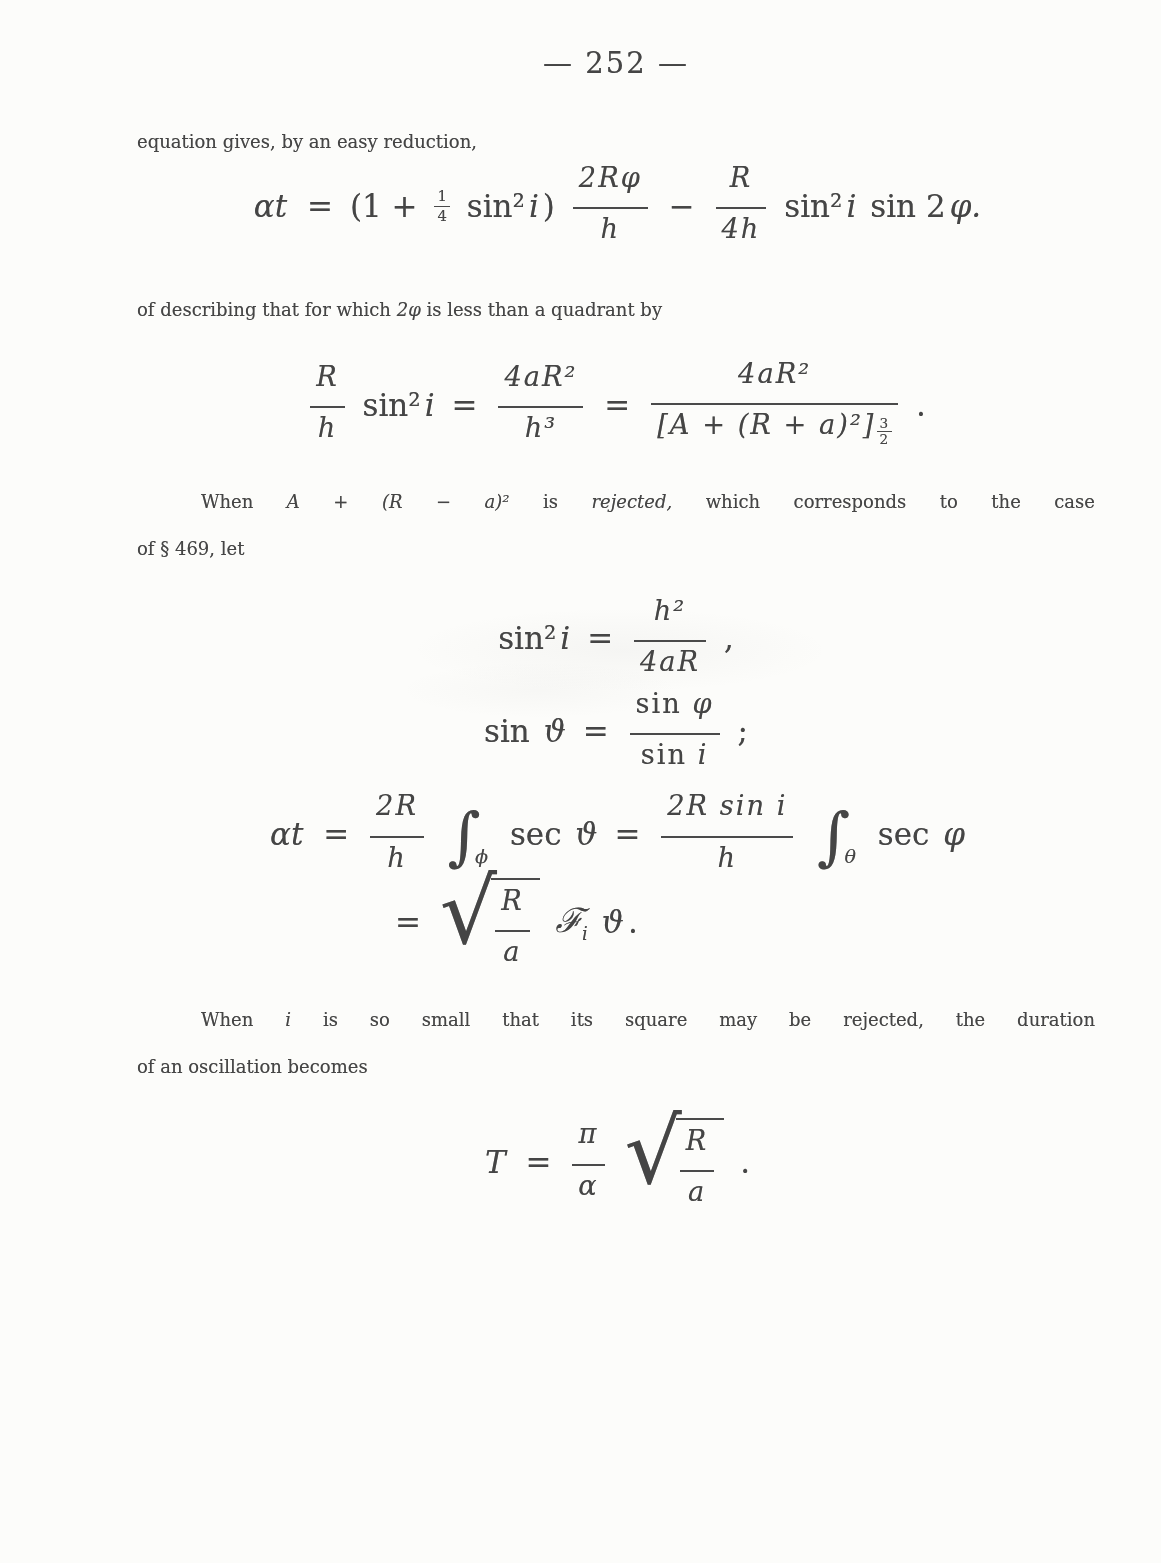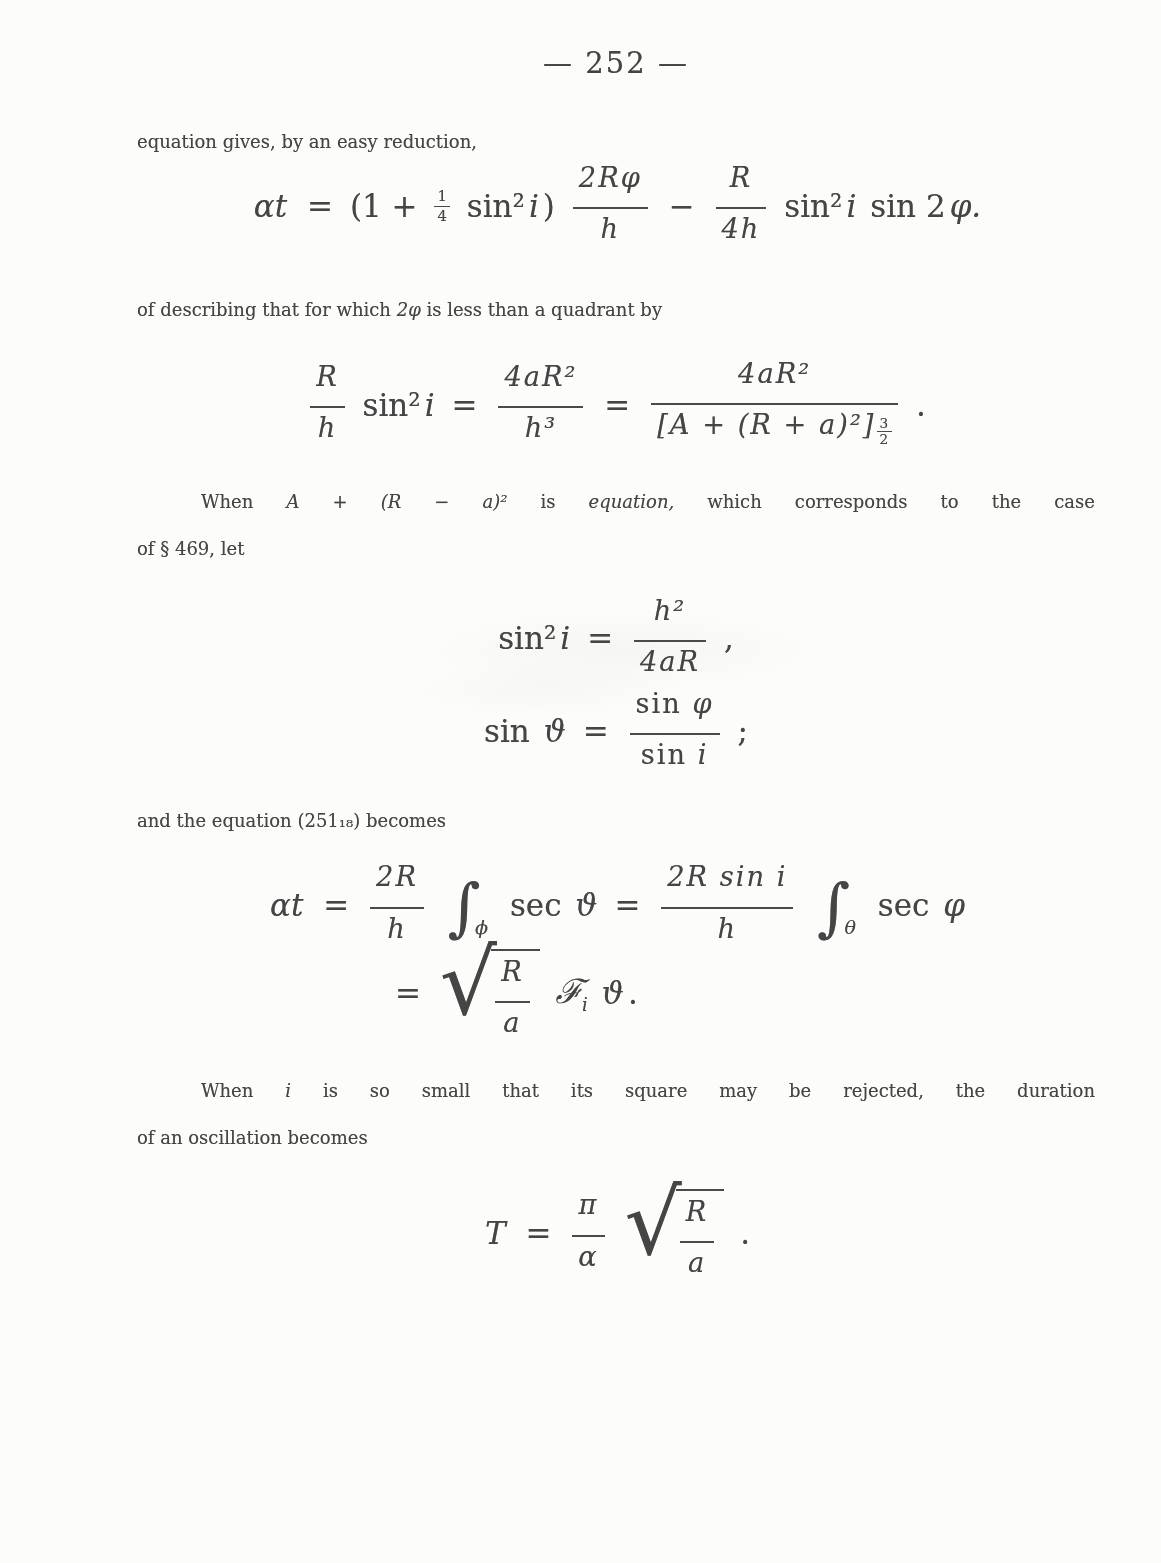--- a/index.html
+++ b/index.html
@@ -106,42 +106,39 @@
       <span class="frac"><span class="num mi">4aR²</span><span class="den mi">h³</span></span>
       <span class="tok rm">=</span>
       <span class="frac"><span class="num mi">4aR²</span><span class="den"><span class="mi">[A + (R + a)²]</span><span class="expfrac">
               <span class="qn">3</span>
               <span>2</span>
             </span></span></span>
       <span class="tok rm tight">.</span>
     </div>
 
     <div class="para mt-p3">
-      <span class="line jl indent"><span>When </span><span class="mi">A + (R − a)²</span><span> is </span><span class="it">equation,</span><span> which corresponds to the case</span></span>
+      <span class="line jl indent"><span>When </span><span class="mi">A + (R − a)²</span><span> is </span><span class="it">rejected,</span><span> which corresponds to the case</span></span>
       <span class="line nl"><span>of § 469, let</span></span>
     </div>
 
     <div class="eq mt-eq3">
       <span class="tok rm tight">sin²</span><span class="tok mi tight">i</span>
       <span class="tok rm">=</span>
       <span class="frac"><span class="num mi">h²</span><span class="den mi">4aR</span></span>
       <span class="tok rm tight">,</span>
     </div>
 
     <div class="eq mt-eq4">
       <span class="tok rm tight">sin</span>
       <span class="tok mi tight">ϑ</span>
       <span class="tok rm">=</span>
       <span class="frac"><span class="num"><span class="rm">sin</span> <span class="mi">φ</span></span><span class="den"><span class="rm">sin</span> <span class="mi">i</span></span></span>
       <span class="tok rm tight">;</span>
     </div>
 
-    <div class="para mt-p4">
-      <span class="line nl"><span>and the equation (251₁₈) becomes</span></span>
-    </div>
 
     <div class="eq mt-eq5">
       <span class="tok mi">αt</span>
       <span class="tok rm">=</span>
       <span class="frac"><span class="num mi">2R</span><span class="den mi">h</span></span>
       <span class="intwrap"><span class="int">∫</span><span class="intsub">ϕ</span></span>
       <span class="tok rm tight">sec</span>
       <span class="tok mi tight">ϑ</span>
       <span class="tok rm">=</span>
       <span class="frac"><span class="num mi">2R sin i</span><span class="den mi">h</span></span>

